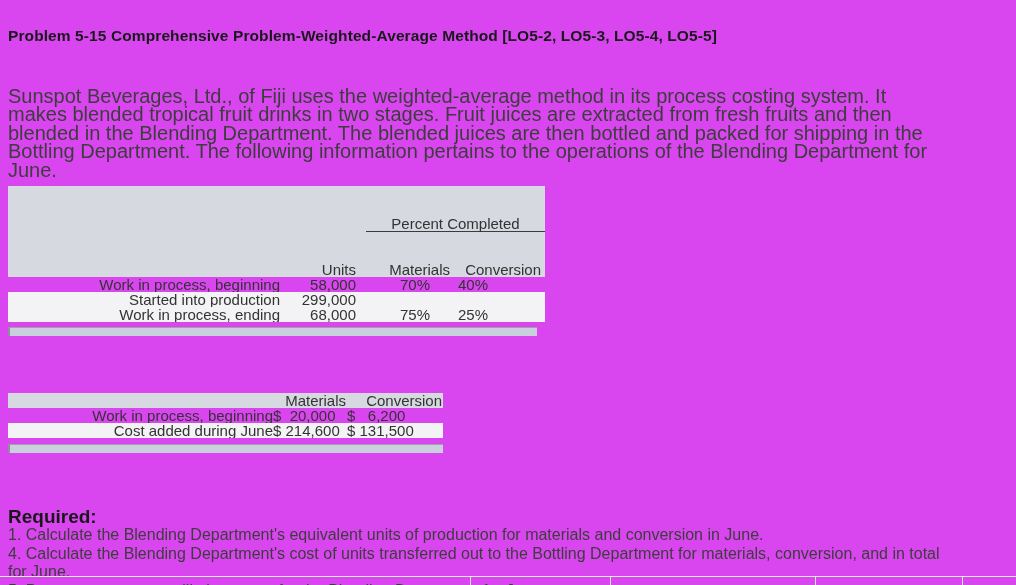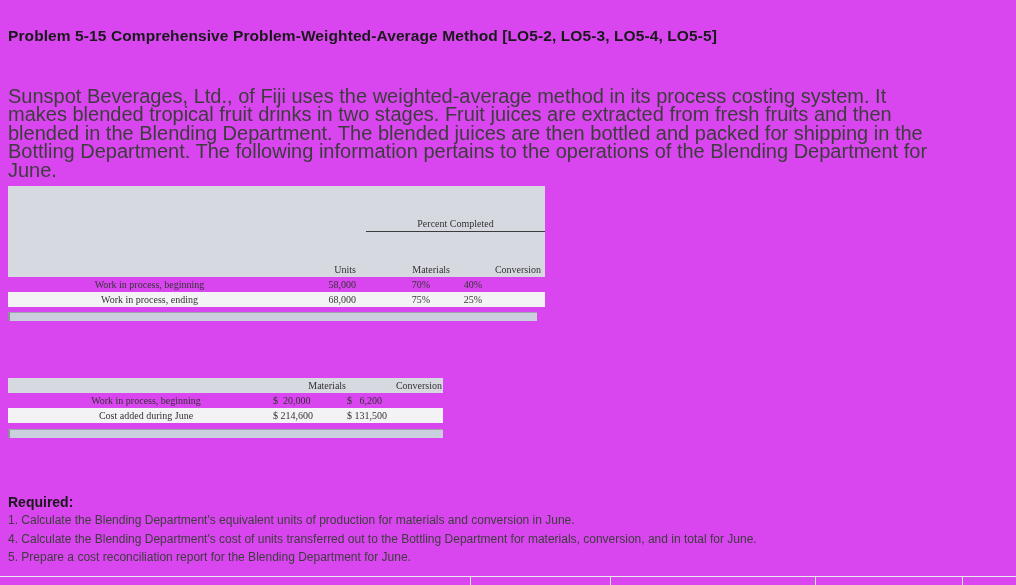--- a/index.html
+++ b/index.html
@@ -28,22 +28,22 @@
     width: 940px;
     font-size: 20px;
     line-height: 18.4px;
     color: var(--text-body, #3d3d3d);
   }
 
   
   .tbl {
     border-collapse: collapse;
     table-layout: fixed;
-    font-family: Liberation Serif, serif;
-    font-size: 10px;
+    font-family: Liberation Sans, sans-serif;
+    font-size: 15px;
     color: var(--table-text, #333333);
     margin-left: 8px;
   }
   .tbl td {
     white-space: pre;
     line-height: 15px;
     height: 15px;
     overflow: hidden;
   }
   .units-table { width: 529px; margin-top: 7px; }
@@ -54,21 +54,21 @@
   .alt { background: var(--table-row-alt-bg, #f3f3f5); }
 
   .group-inner {
     display: block;
     margin-left: 10px;
     text-align: center;
     border-bottom: 1px solid #3c3c3c;
     line-height: 15px;
   }
 
-  td.lbl { padding-left: 11px; text-align: center; }
+  td.lbl { padding-left: 11px; text-align: right; }
   td.num { text-align: right; }
   td.hdr-r { text-align: right; padding-right: 4px; }
   td.hdr-r2 { text-align: right; padding-right: 1px; }
   td.pct-m { text-align: right; padding-right: 24px; }
   td.pct-c { text-align: center; padding-right: 53px; }
   td.money { text-align: left; padding-right: 2px; }
 
   
   .hscroll {
     margin-left: 8px;
@@ -76,27 +76,27 @@
     background: var(--scrollbar-fill, #c9cfdc);
     border-top: 1px solid #a2a2aa;
     border-left: 2px solid #8f8f97;
   }
   .hscroll-units { width: 529px; margin-top: 5px; }
   .hscroll-cost  { width: 435px; margin-top: 6px; }
 
   
   .required { margin: 55px 8px 0 8px; width: 935px; }
   .req-heading {
-    font-size: 14px;
+    font-size: 19px;
     font-weight: bold;
     color: var(--text-primary, #19191c);
     line-height: 18.4px;
   }
   .req-item {
-    font-size: 12px;
+    font-size: 16px;
     color: var(--text-body, #3d3d3d);
     line-height: 18.4px;
   }
 
   
   .next-line {
     position: absolute;
     left: 0; top: 576px;
     width: 1016px; height: 1px;
     background: #e9e9eb;
@@ -137,20 +137,26 @@
         <td class="hdr-r">Materials</td>
         <td class="hdr-r">Conversion</td>
       </tr>
       <tr>
         <td class="lbl">Work in process, beginning</td>
         <td class="num">58,000</td>
         <td class="pct-m">70%</td>
         <td class="pct-c">40%</td>
       </tr>
       <tr class="alt">
+        <td class="lbl">Started into production</td>
+        <td class="num">299,000</td>
+        <td class="pct-m"></td>
+        <td class="pct-c"></td>
+      </tr>
+      <tr class="alt">
         <td class="lbl">Work in process, ending</td>
         <td class="num">68,000</td>
         <td class="pct-m">75%</td>
         <td class="pct-c">25%</td>
       </tr>
     </tbody>
   </table>
   <div class="hscroll hscroll-units"></div>
 
   <table class="tbl cost-table">

